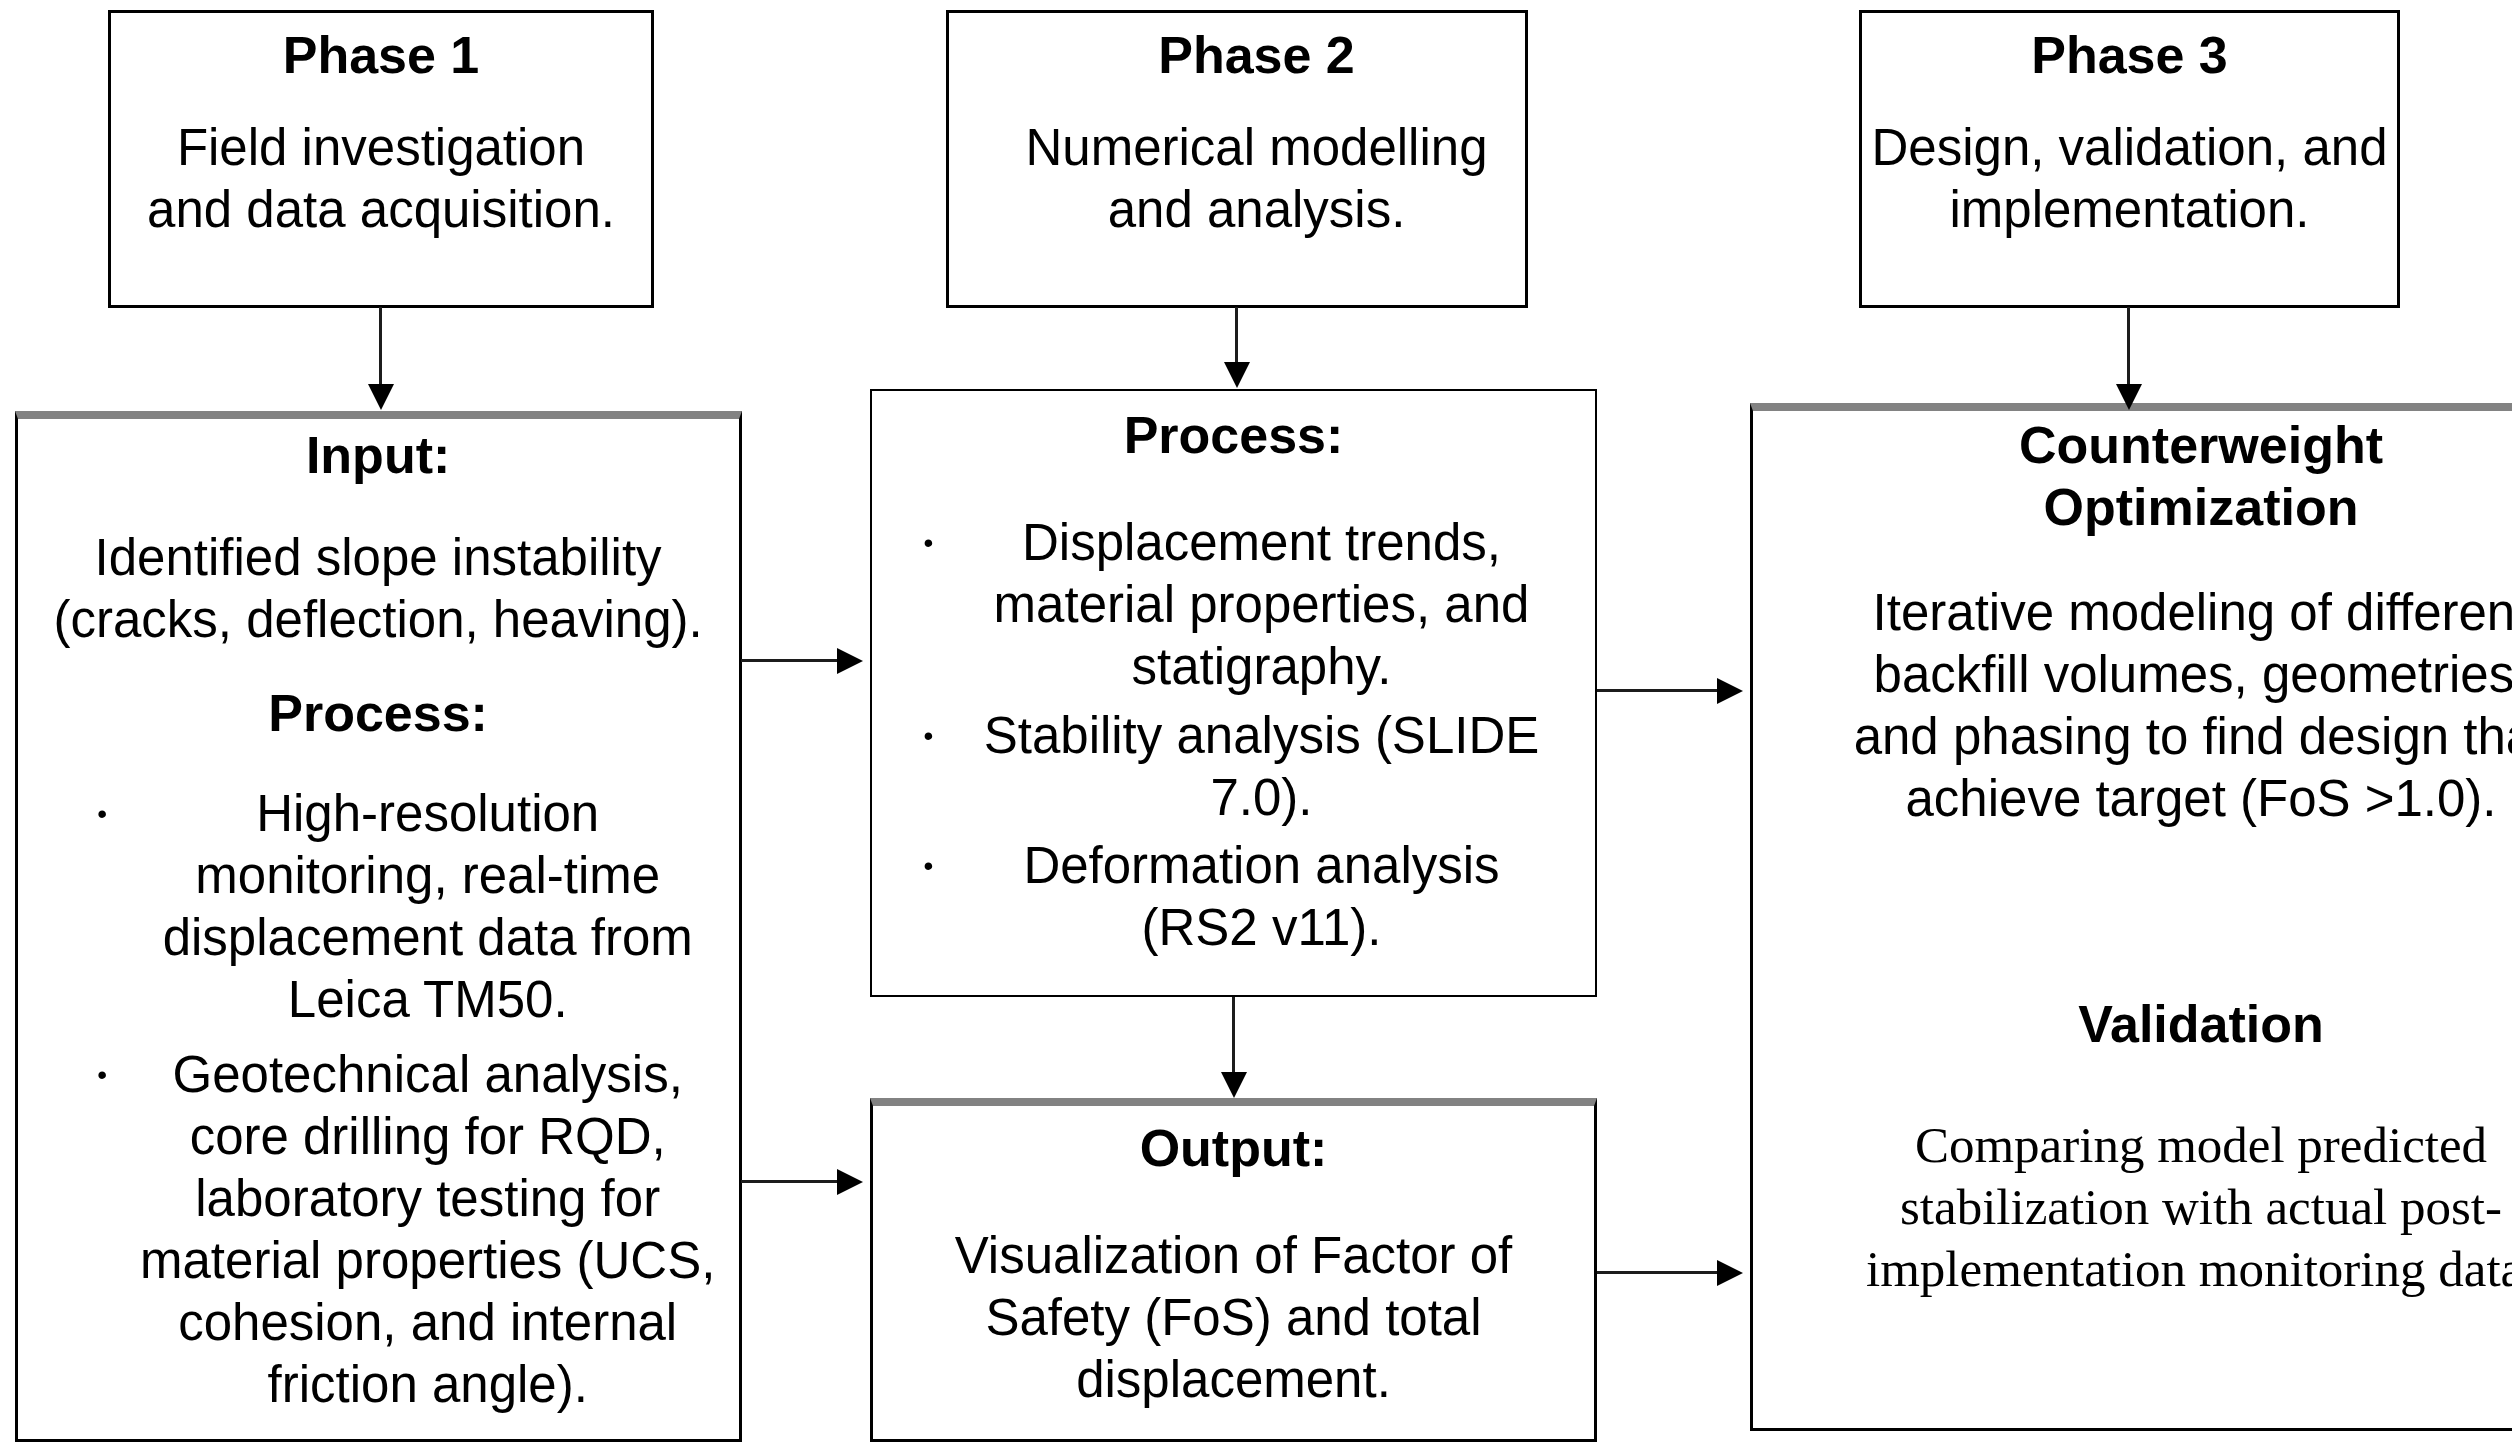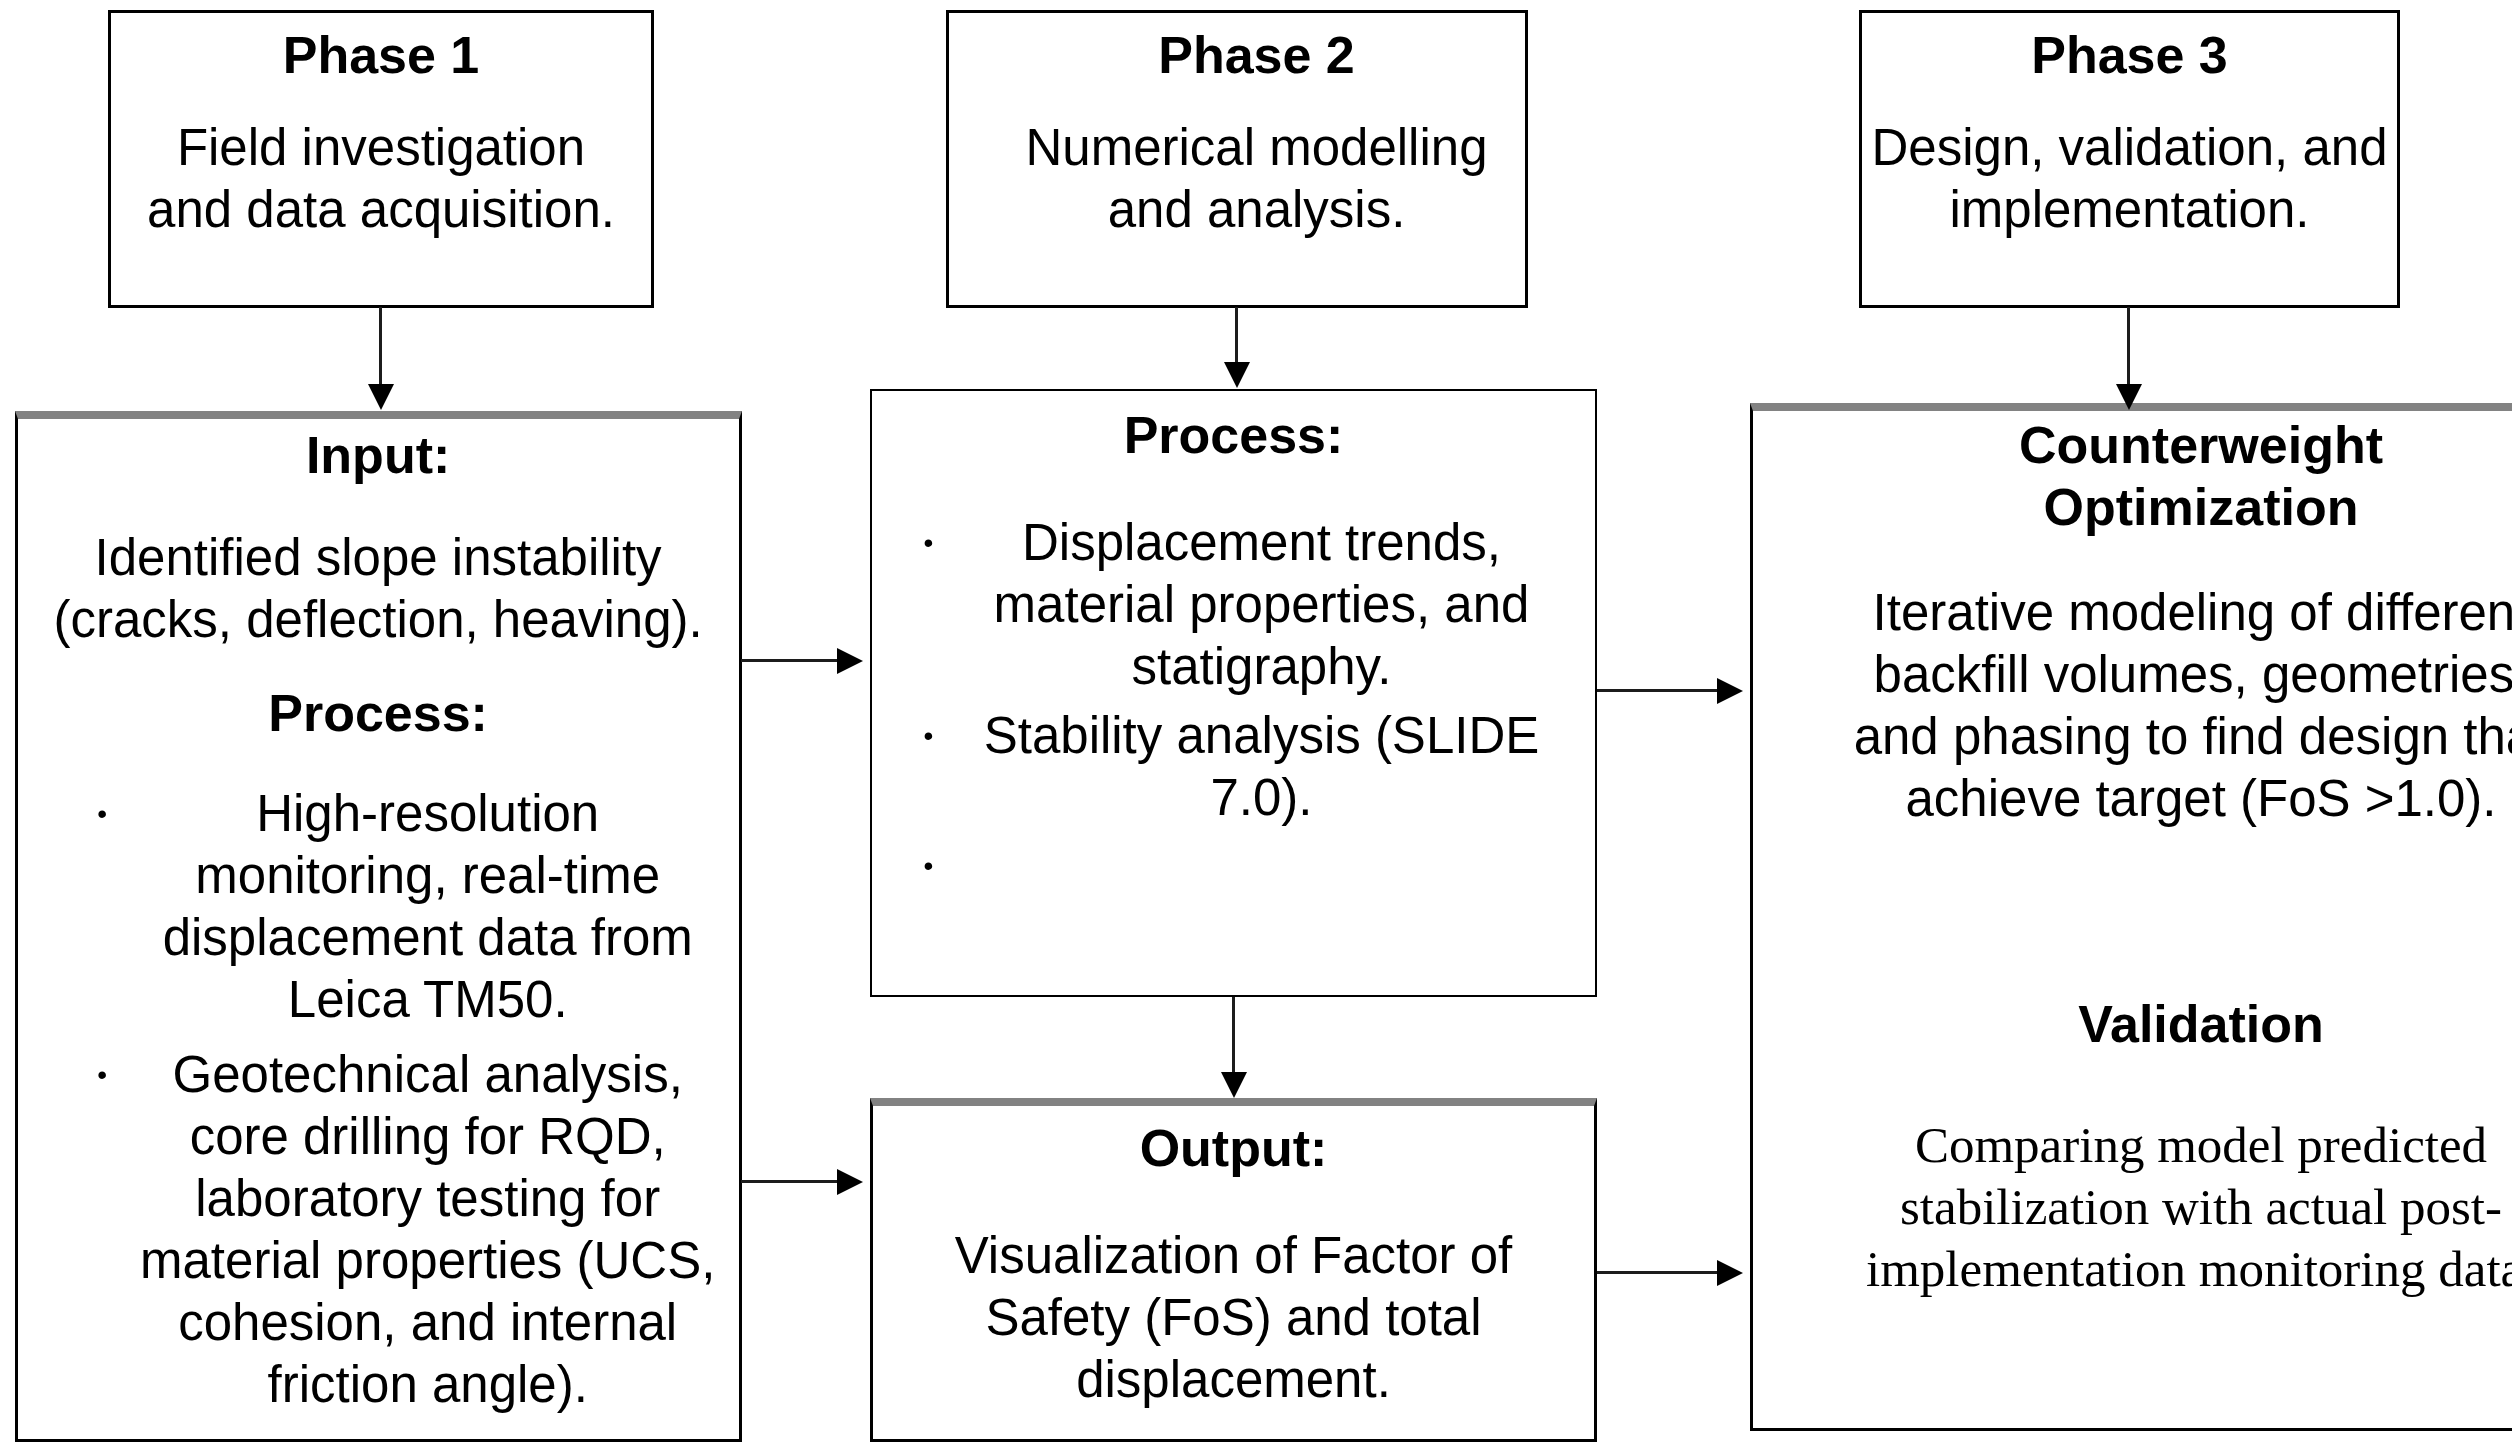--- a/index.html
+++ b/index.html
@@ -150,20 +150,21 @@
       <div class="bullet t">
         <span class="dot">•</span>
         <span class="btxt">Displacement trends, material properties, and statigraphy.</span>
       </div>
       <div class="bullet t">
         <span class="dot">•</span>
         <span class="btxt">Stability analysis (SLIDE 7.0).</span>
       </div>
       <div class="bullet t">
         <span class="dot">•</span>
+        <span class="btxt">Deformation analysis (RS2 v11).</span>
       </div>
     </div>
   </div>
 
   <div class="box accent-top" id="output-box">
     <div class="h cw" id="output-heading">Output:</div>
     <div class="t cw" id="output-text">Visualization of Factor of Safety (FoS) and total displacement.</div>
   </div>
 
   <div class="box accent-top" id="design-box">

